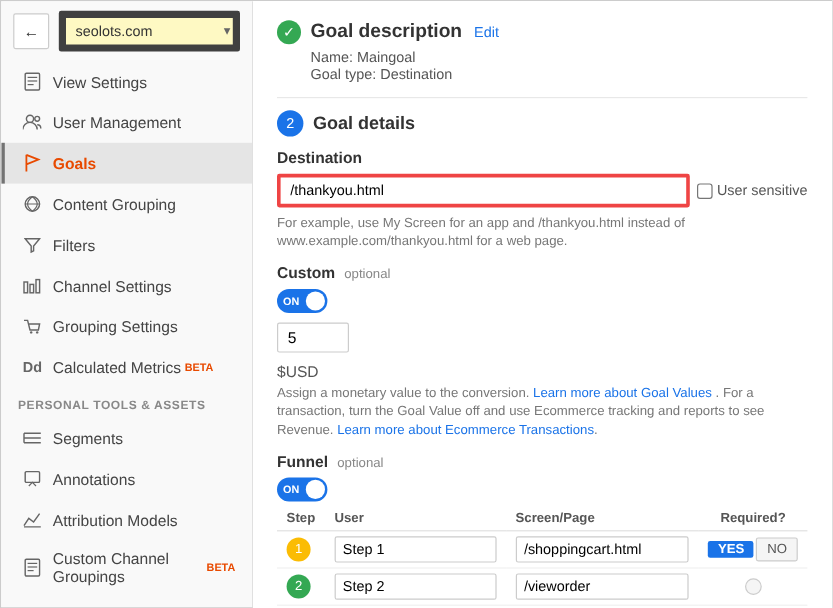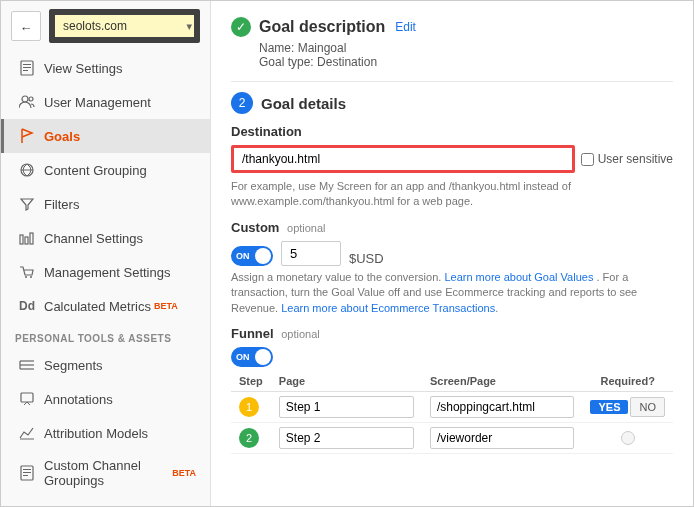--- a/index.html
+++ b/index.html
@@ -42,21 +42,21 @@
     .equals-select { padding: 4px 8px; border: 1px solid #ccc; border-radius: 2px; font-size: 12px; background: #fff; cursor: pointer; }
     .url-input { flex: 1; padding: 4px 8px; border: 3px solid #ef4444; border-radius: 2px; font-size: 12px; }
     .case-sensitive-row { display: flex; align-items: center; gap: 4px; font-size: 12px; color: #555; }
     .hint-text { font-size: 11px; color: #777; margin-bottom: 10px; line-height: 1.4; }
     .hint-text a { color: #1a73e8; text-decoration: none; }
     
     
     .value-section { margin-bottom: 10px; }
     .value-label { font-size: 13px; font-weight: bold; color: #333; margin-bottom: 6px; }
     .optional-text { font-size: 11px; color: #888; margin-left: 4px; font-weight: normal; }
-    .value-input-row { display: flex; align-items: flex-end; gap: 8px; margin-bottom: 4px; }
+    .value-input-row { display: flex; align-items: flex-start; gap: 8px; margin-bottom: 4px; flex-direction: column; }
     .value-number-input { width: 60px; padding: 4px 8px; border: 1px solid #ccc; border-radius: 2px; font-size: 13px; }
     .currency-label { font-size: 13px; color: #555; }
     
     
     .funnel-section { margin-bottom: 12px; }
     
     
     .funnel-table { width: 100%; border-collapse: collapse; margin-bottom: 8px; }
     .funnel-table th { font-size: 11px; color: #555; padding: 4px 8px; text-align: left; border-bottom: 1px solid #e0e0e0; }
     .funnel-table th.required-col { text-align: center; }
@@ -154,21 +154,21 @@
         <span>Channel Settings</span>
       </div>
       <div class="nav-item">
         <span class="nav-icon">
           <svg width="16" height="14" viewBox="0 0 16 14" fill="#666">
               <path d="M1 2 L4 2 L6 10 L13 10 L14 5 L5 5" fill="none" stroke="#666" stroke-width="1.2"></path>
               <circle cx="7" cy="12" r="1" fill="#666"></circle>
               <circle cx="12" cy="12" r="1" fill="#666"></circle>
             </svg>
         </span>
-        <span>Management Settings</span>
+        <span>Grouping Settings</span>
       </div>
       <div class="nav-item">
         <span class="nav-icon" style="font-weight:bold; font-size:12px; color:#666;">Dd</span>
         <span>Calculated Metrics</span>
         <span class="beta-badge">BETA</span>
       </div>
 
       <div class="nav-section-title">PERSONAL TOOLS &amp; ASSETS</div>
 
       <div class="nav-item">
@@ -278,21 +278,21 @@
         <div class="toggle-switch">
           <span class="on-text">ON</span>
           <div class="knob"></div>
         </div>
       </div>
 
       <table class="funnel-table">
         <thead>
           <tr>
             <th>Step</th>
-            <th>Page</th>
+            <th>User</th>
             <th>Screen/Page</th>
             <th class="required-col">Required?</th>
           </tr>
         </thead>
         <tbody>
           <tr>
             <td>
                 <div class="step-num step-num-1">1</div>
               </td>
             <td><input type="text" class="step-input" value="Step 1" style=""></td>

